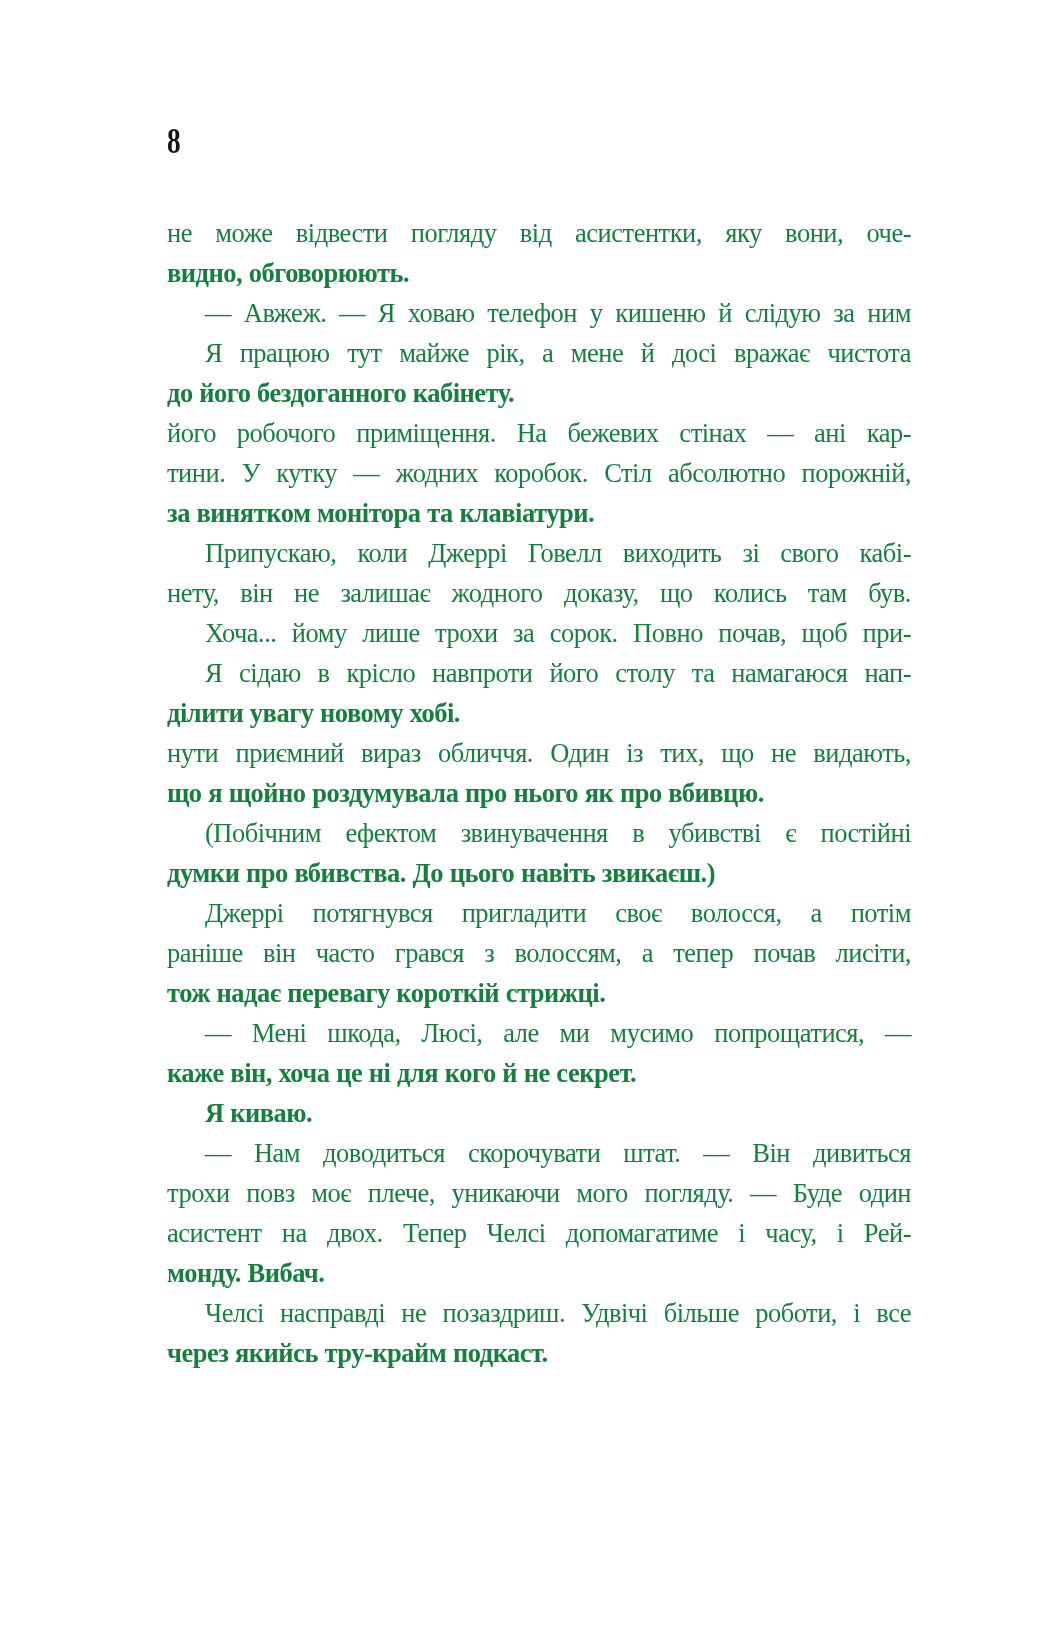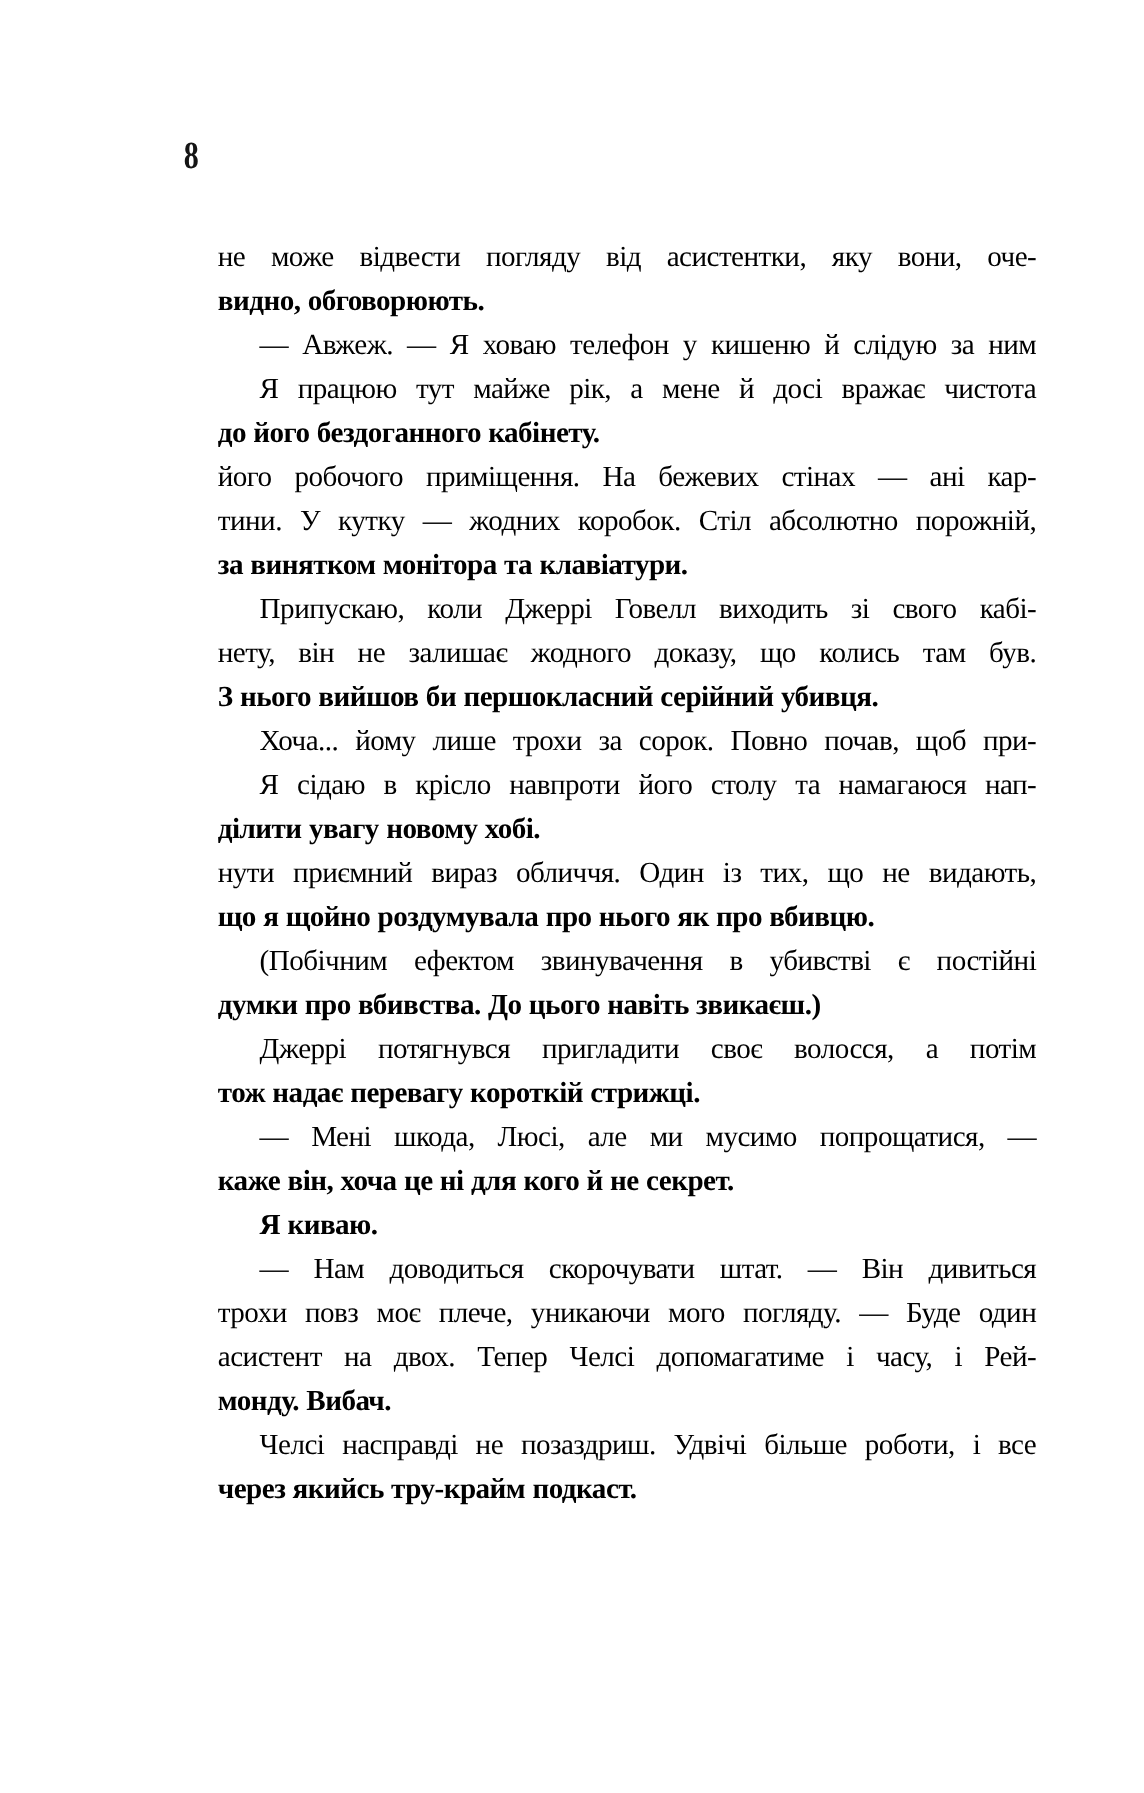--- a/index.html
+++ b/index.html
@@ -30,22 +30,21 @@
   }
   .text-block {
     position: absolute;
     left: 167px;
     top: 213px;
     width: 744px;
     font-size: 26.5px;
     line-height: 40px;
     letter-spacing: -0.5px;
     word-spacing: 0.5px;
-    color: #000000;
-    margin-left: 31px;
+    color: #15803d;
   }
   .line {
     height: 40px;
     overflow: visible;
     text-align: justify;
     text-align-last: justify;
     white-space: normal;
   }
   .line.plast {
     text-align-last: left;
@@ -64,29 +63,29 @@
       <div class="line pfirst">не може відвести погляду від асистентки, яку вони, оче-</div>
       <div class="line plast">видно, обговорюють.</div>
       <div class="line pfirst indented">— Авжеж. — Я ховаю телефон у кишеню й слідую за ним</div>
       <div class="line pfirst indented">Я працюю тут майже рік, а мене й досі вражає чистота</div>
       <div class="line plast indented">до його бездоганного кабінету.</div>
       <div class="line indented">його робочого приміщення. На бежевих стінах — ані кар-</div>
       <div class="line indented">тини. У кутку — жодних коробок. Стіл абсолютно порожній,</div>
       <div class="line plast indented">за винятком монітора та клавіатури.</div>
       <div class="line pfirst indented">Припускаю, коли Джеррі Говелл виходить зі свого кабі-</div>
       <div class="line indented">нету, він не залишає жодного доказу, що колись там був.</div>
-      <div class="line plast indented">З нього вийшов би першокласний серійний убивця.</div>
       <div class="line pfirst indented">Хоча... йому лише трохи за сорок. Повно почав, щоб при-</div>
       <div class="line pfirst indented">Я сідаю в крісло навпроти його столу та намагаюся нап-</div>
       <div class="line plast indented">ділити увагу новому хобі.</div>
       <div class="line indented">нути приємний вираз обличчя. Один із тих, що не видають,</div>
       <div class="line plast indented">що я щойно роздумувала про нього як про вбивцю.</div>
       <div class="line pfirst indented">(Побічним ефектом звинувачення в убивстві є постійні</div>
       <div class="line plast indented">думки про вбивства. До цього навіть звикаєш.)</div>
       <div class="line pfirst indented">Джеррі потягнувся пригладити своє волосся, а потім</div>
+      <div class="line indented">раніше він часто грався з волоссям, а тепер почав лисіти,</div>
       <div class="line plast indented">тож надає перевагу короткій стрижці.</div>
       <div class="line pfirst indented">— Мені шкода, Люсі, але ми мусимо попрощатися, —</div>
       <div class="line plast indented">каже він, хоча це ні для кого й не секрет.</div>
       <div class="line pfirst plast indented">Я киваю.</div>
       <div class="line pfirst indented">— Нам доводиться скорочувати штат. — Він дивиться</div>
       <div class="line indented">трохи повз моє плече, уникаючи мого погляду. — Буде один</div>
       <div class="line indented">асистент на двох. Тепер Челсі допомагатиме і часу, і Рей-</div>
       <div class="line plast indented">монду. Вибач.</div>
       <div class="line pfirst indented">Челсі насправді не позаздриш. Удвічі більше роботи, і все</div>
       <div class="line plast indented">через якийсь тру-крайм подкаст.</div>

